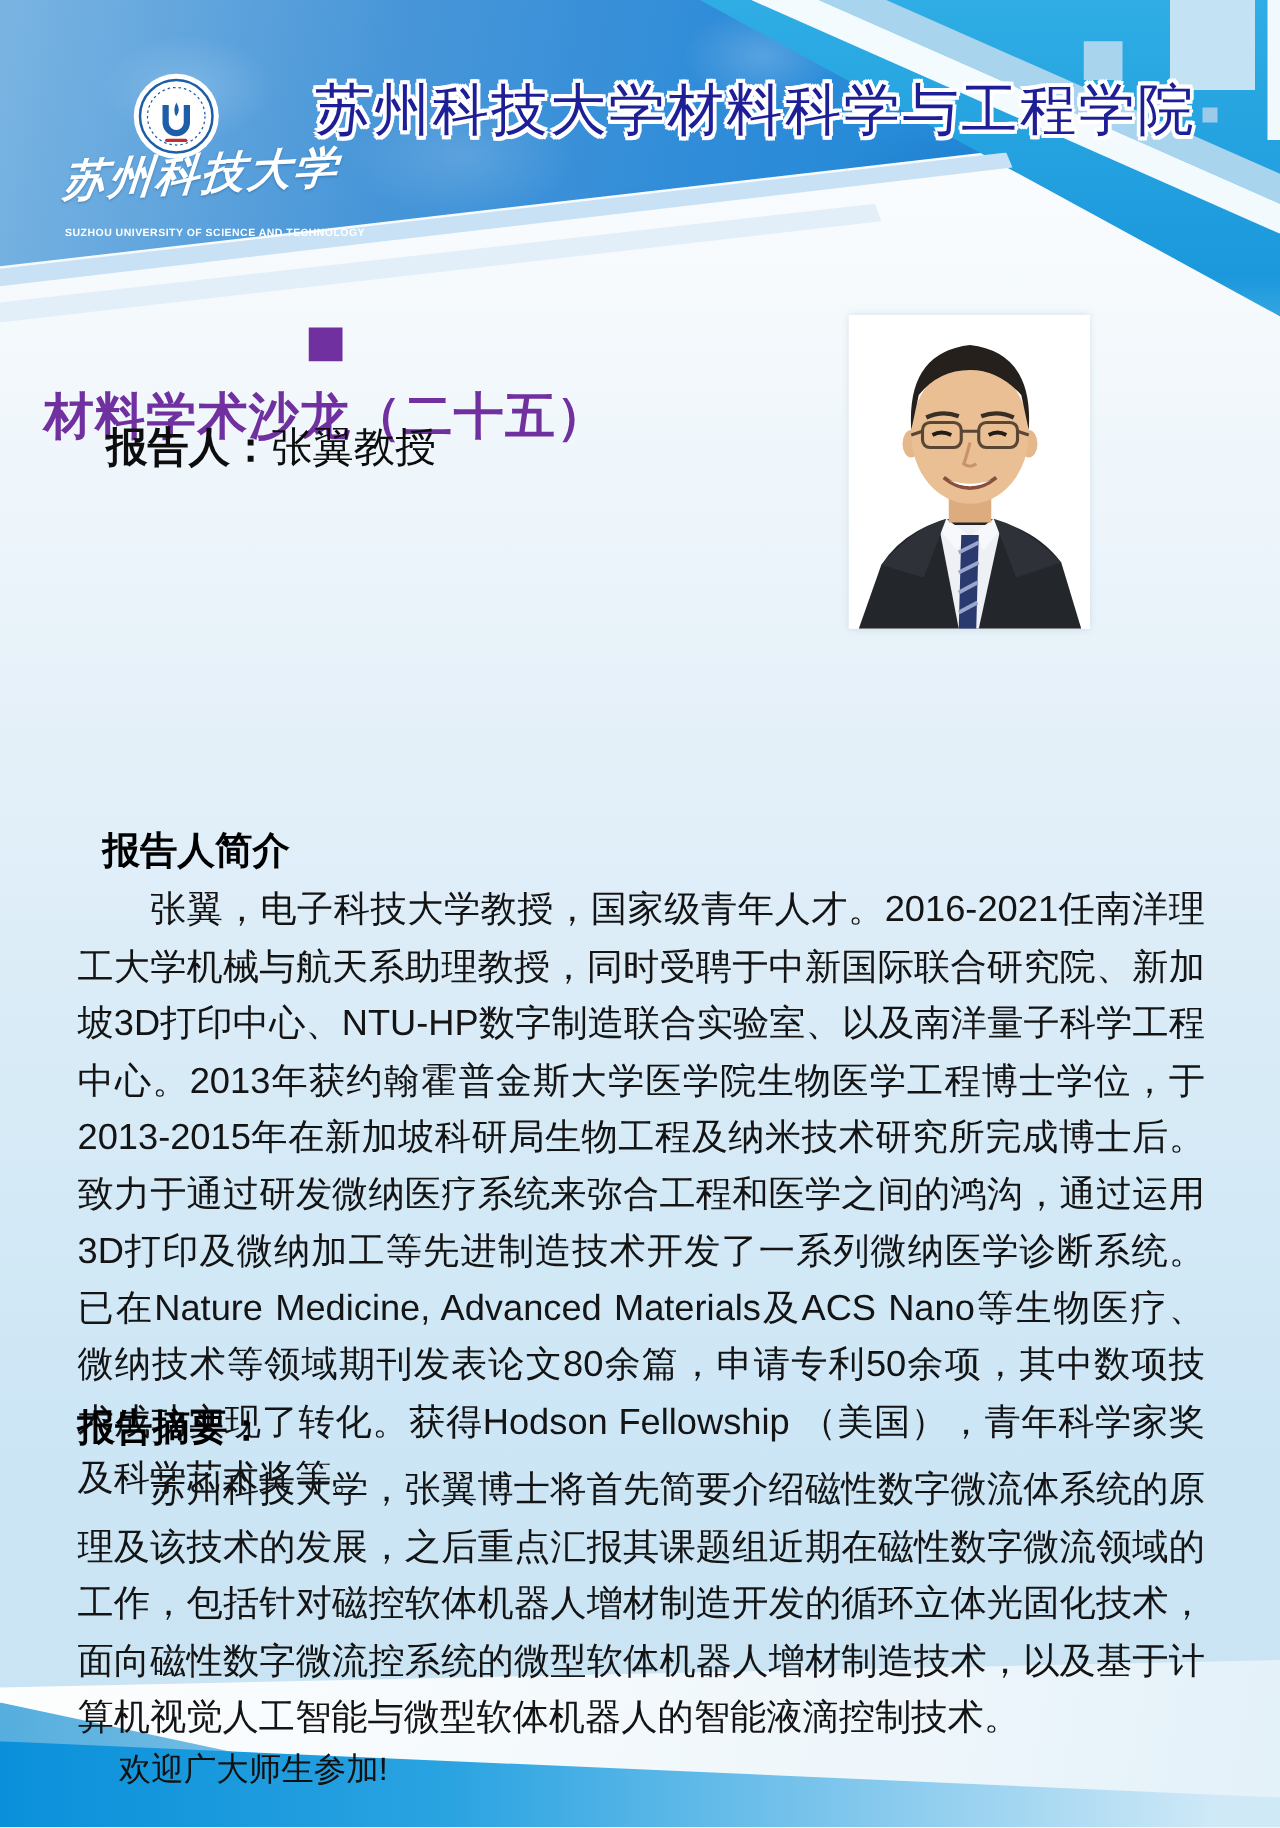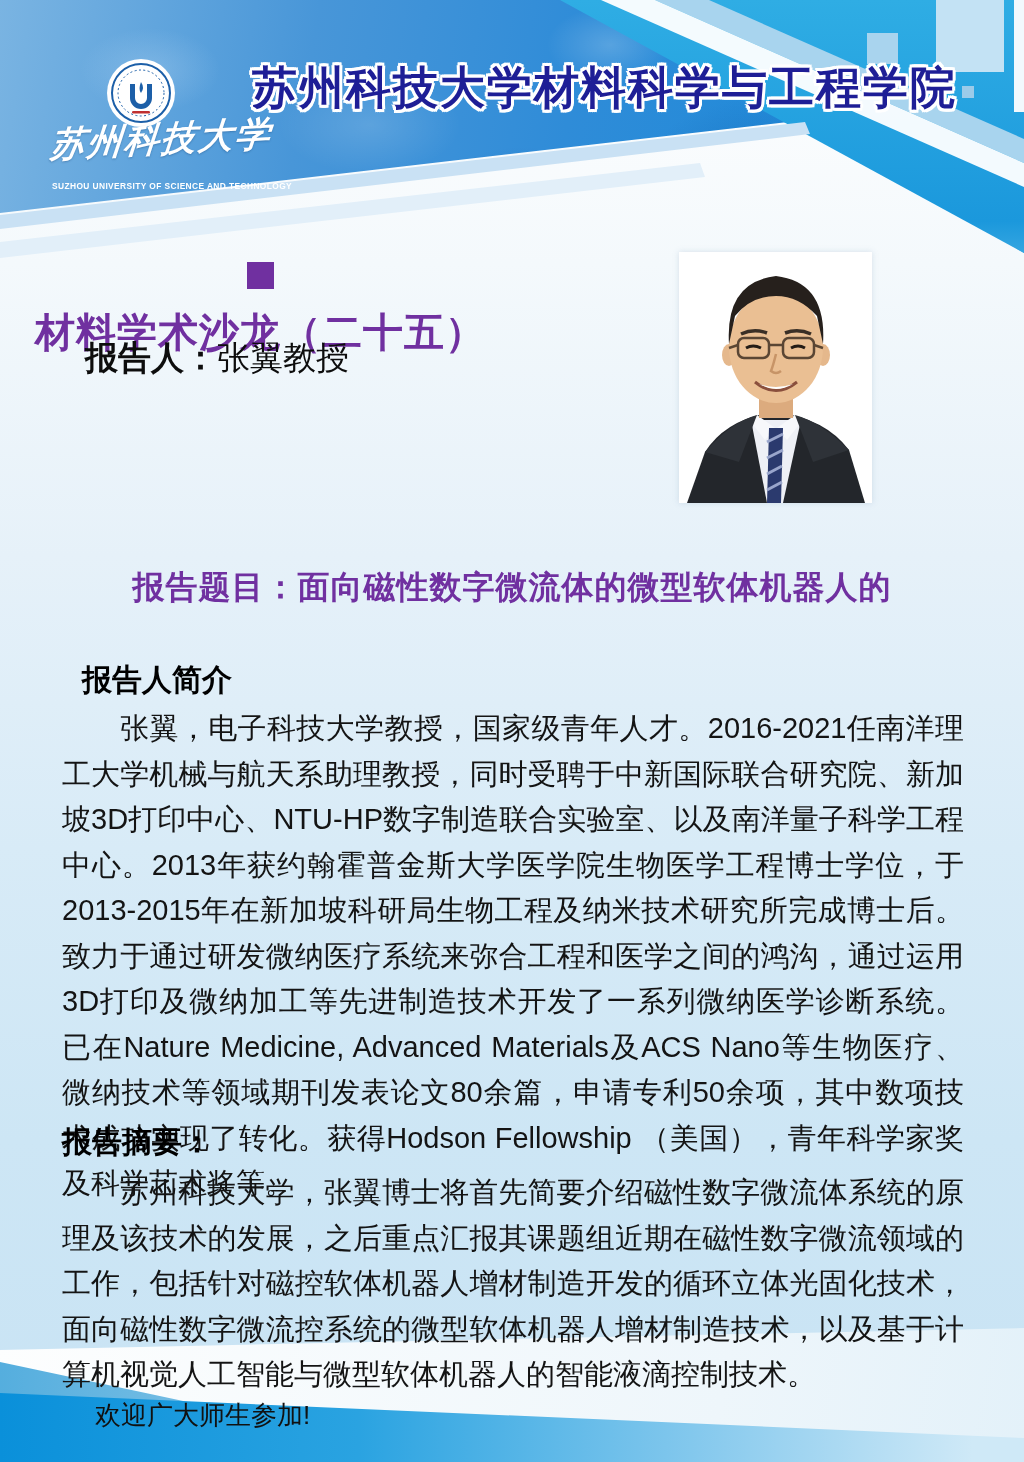--- a/index.html
+++ b/index.html
@@ -55,21 +55,21 @@
     font-size:35px;font-weight:bold;letter-spacing:2px;white-space:nowrap;
     transform:rotate(-3deg) skewX(-8deg);font-style:italic;
     text-shadow:0 1px 2px rgba(20,60,110,.35);
   }
   .logo-en{
     position:absolute;left:52px;top:181px;width:230px;z-index:3;color:#ffffff;
     font-size:8.4px;letter-spacing:.4px;white-space:nowrap;font-weight:bold;text-align:right;
   }
   .college-title{
     position:absolute;left:252px;top:58px;width:720px;z-index:3;
-    font-size:45px;font-weight:700;letter-spacing:2px;color:#1e1e96;white-space:nowrap;
+    font-size:45px;font-weight:400;letter-spacing:2px;color:#1e1e96;white-space:nowrap;
     text-shadow:-2px -2px 0 #fff,2px -2px 0 #fff,-2px 2px 0 #fff,2px 2px 0 #fff,
                 -3px 0 0 #fff,3px 0 0 #fff,0 -3px 0 #fff,0 3px 0 #fff,
                 -2px 3px 0 #fff,2px 3px 0 #fff,-2px -3px 0 #fff,2px -3px 0 #fff;
   }
   
   .salon-row{position:absolute;left:35px;top:262px;z-index:3;display:flex;align-items:center;gap:16px;flex-direction:column;}
   .salon-square{width:27px;height:27px;background:#7030A0;flex:0 0 auto;}
   .salon-title{font-size:40px;font-weight:900;color:#7030A0;letter-spacing:1px;white-space:nowrap;}
   .info{position:absolute;left:62px;top:336px;z-index:3;}
   .info-row{height:63px;font-size:33px;color:#0d0d0d;white-space:nowrap;margin-left:23px;}
@@ -196,21 +196,20 @@
       <path d="M67 96 Q74 92 82 96" stroke="#241c16" stroke-width="3" fill="none"></path>
       <path d="M112 96 Q119 92 126 96" stroke="#241c16" stroke-width="3" fill="none"></path>
 
       <path d="M97 102 Q94 114 92 119 Q97 123 102 119" stroke="#c79467" stroke-width="2.5" fill="none"></path>
 
       <path d="M76 130 Q97 147 118 130" stroke="#8a4f3c" stroke-width="3" fill="none"></path>
       <path d="M80 132 Q97 142 114 132 Q97 138 80 132 Z" fill="#fdfdfd"></path>
     </svg>
   </div>
 
-  <div class="topic-line1">报告题目：面向磁性数字微流体的微型软体机器人的</div>
 
   <div class="bio-heading">报告人简介</div>
   <div class="bio-text">张翼，电子科技大学教授，国家级青年人才。2016-2021任南洋理工大学机械与航天系助理教授，同时受聘于中新国际联合研究院、新加坡3D打印中心、NTU-HP数字制造联合实验室、以及南洋量子科学工程中心。2013年获约翰霍普金斯大学医学院生物医学工程博士学位，于2013-2015年在新加坡科研局生物工程及纳米技术研究所完成博士后。致力于通过研发微纳医疗系统来弥合工程和医学之间的鸿沟，通过运用3D打印及微纳加工等先进制造技术开发了一系列微纳医学诊断系统。已在Nature Medicine, Advanced Materials及ACS Nano等生物医疗、微纳技术等领域期刊发表论文80余篇，申请专利50余项，其中数项技术成功实现了转化。获得Hodson Fellowship （美国），青年科学家奖及科学艺术奖等。</div>
 
   <div class="abs-heading">报告摘要：</div>
   <div class="abs-text">苏州科技大学，张翼博士将首先简要介绍磁性数字微流体系统的原理及该技术的发展，之后重点汇报其课题组近期在磁性数字微流领域的工作，包括针对磁控软体机器人增材制造开发的循环立体光固化技术， 面向磁性数字微流控系统的微型软体机器人增材制造技术，以及基于计算机视觉人工智能与微型软体机器人的智能液滴控制技术。</div>
 
   <div class="closing">欢迎广大师生参加!</div>
 
   <div class="foot">

